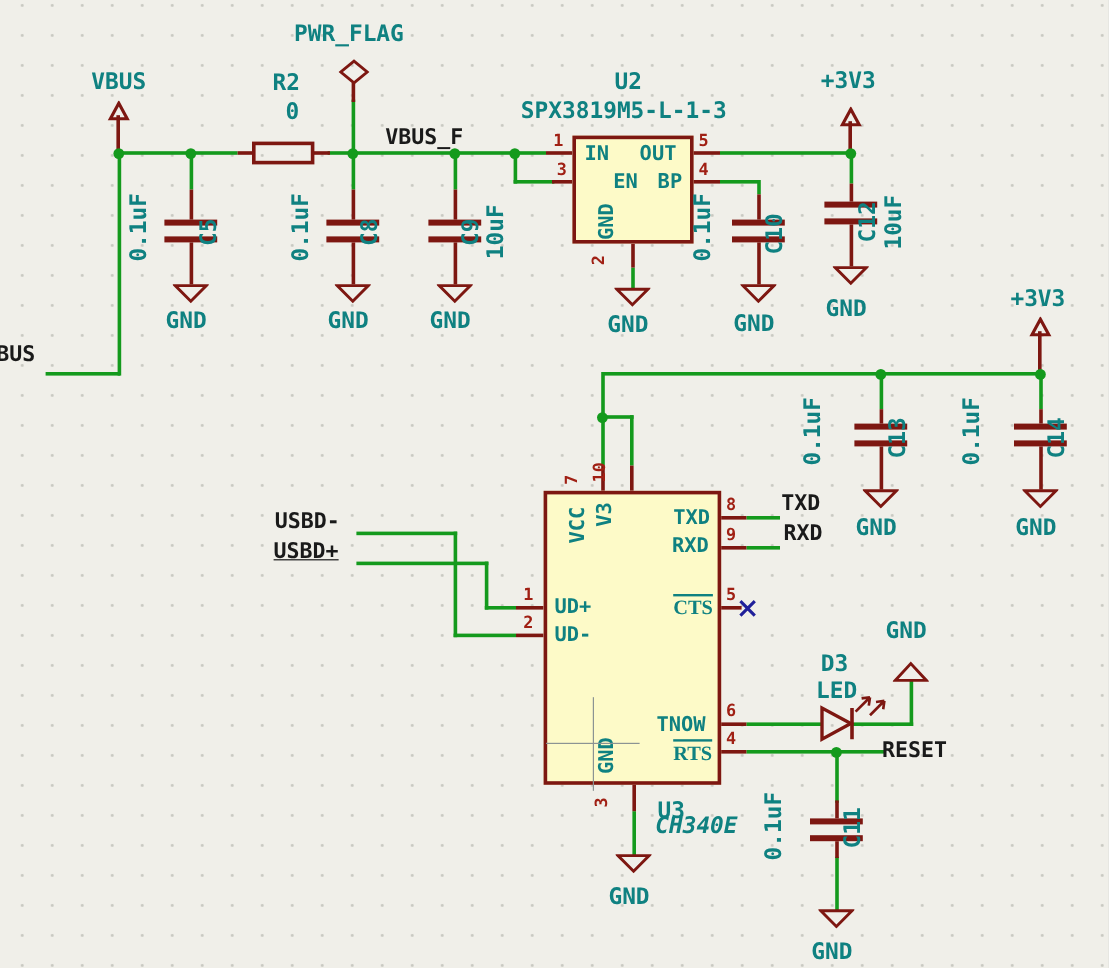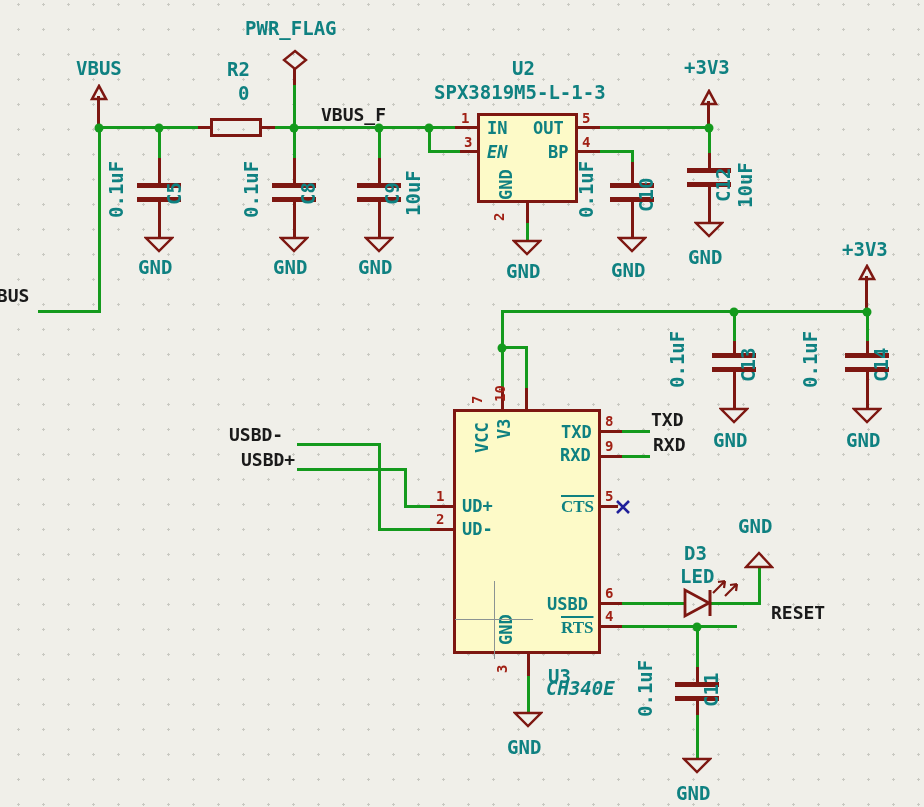--- a/index.html
+++ b/index.html
@@ -176,21 +176,21 @@
     <div class="res" style="left:210px;top:118px;width:52px;height:19px;"></div>
     <div class="t teal" style="left:227px;top:59px;">R2</div>
     <div class="t teal" style="left:238px;top:83px;">0</div>
   </div>
 
   <div>
     <div class="chip" style="left:477px;top:113px;width:101px;height:90px;"></div>
     <div class="t teal" style="left:512px;top:58px;">U2</div>
     <div class="t teal" style="left:434px;top:82px;">SPX3819M5-L-1-3</div>
     <div class="t pn" style="left:487px;top:118px;">IN</div>
-    <div class="t pn" style="left:487px;top:142px;font-style:italic;">EN</div>
+    <div class="t pn" style="left:511px;top:142px;">EN</div>
     <div class="t pn" style="left:533px;top:118px;">OUT</div>
     <div class="t pn" style="left:548px;top:142px;">BP</div>
     <div class="t pn vt" style="left:516px;top:180px;">GND</div>
     <div class="t num" style="left:461px;top:110px;">1</div>
     <div class="t num" style="left:464px;top:134px;">3</div>
     <div class="t num" style="left:582px;top:110px;">5</div>
     <div class="t num" style="left:582px;top:134px;">4</div>
     <div class="t num vt" style="left:507px;top:205px;">2</div>
   </div>
 
@@ -198,21 +198,21 @@
     <div class="chip" style="left:453px;top:409px;width:148px;height:245px;"></div>
     <div class="t teal" style="left:548px;top:666px;">U3</div>
     <div class="t teal" style="left:546px;top:678px;font-style:italic;">CH340E</div>
     <div class="t pn vt" style="left:492px;top:433px;">VCC</div>
     <div class="t pn vt" style="left:514px;top:419px;">V3</div>
     <div class="t pn" style="left:462px;top:496px;">UD+</div>
     <div class="t pn" style="left:462px;top:519px;">UD-</div>
     <div class="t pn" style="left:561px;top:422px;">TXD</div>
     <div class="t pn" style="left:560px;top:445px;">RXD</div>
     <div class="t pn ov" style="left:561px;top:497px;">CTS</div>
-    <div class="t pn" style="left:547px;top:594px;">USBD</div>
+    <div class="t pn" style="left:547px;top:594px;">TNOW</div>
     <div class="t pn ov" style="left:561px;top:618px;">RTS</div>
     <div class="t pn vt" style="left:516px;top:625px;">GND</div>
     <div class="t num vt" style="left:485px;top:388px;">7</div>
     <div class="t num vt" style="left:508px;top:386px;">10</div>
     <div class="t num" style="left:436px;top:488px;">1</div>
     <div class="t num" style="left:436px;top:511px;">2</div>
     <div class="t num" style="left:605px;top:413px;">8</div>
     <div class="t num" style="left:605px;top:438px;">9</div>
     <div class="t num" style="left:605px;top:488px;">5</div>
     <div class="t num" style="left:605px;top:585px;">6</div>
@@ -298,21 +298,21 @@
   <div class="t teal" style="left:688px;top:247px;">GND</div>
   <div class="t teal" style="left:713px;top:430px;">GND</div>
   <div class="t teal" style="left:846px;top:430px;">GND</div>
   <div class="t teal" style="left:738px;top:516px;">GND</div>
   <div class="t teal" style="left:507px;top:737px;">GND</div>
   <div class="t teal" style="left:676px;top:783px;">GND</div>
 
   <div class="t nl" style="left:-14px;top:286px;">VBUS</div>
   <div class="t nl" style="left:321px;top:105px;">VBUS_F</div>
   <div class="t nl" style="left:229px;top:425px;">USBD-</div>
-  <div class="t nl" style="left:241px;top:450px;">USBD+</div>
+  <div class="t nl" style="left:228px;top:450px;text-decoration:underline;">USBD+</div>
   <div class="t nl" style="left:651px;top:410px;">TXD</div>
   <div class="t nl" style="left:653px;top:435px;">RXD</div>
-  <div class="t nl" style="left:735px;top:603px;margin-left:36px;">RESET</div>
+  <div class="t nl" style="left:735px;top:616px;">RESET</div>
 
   <div class="chx" style="left:455px;top:619px;width:78px;height:1px;"></div>
   <div class="chx" style="left:494px;top:581px;width:1px;height:78px;"></div>
 
 </div>
 
 </body></html>

